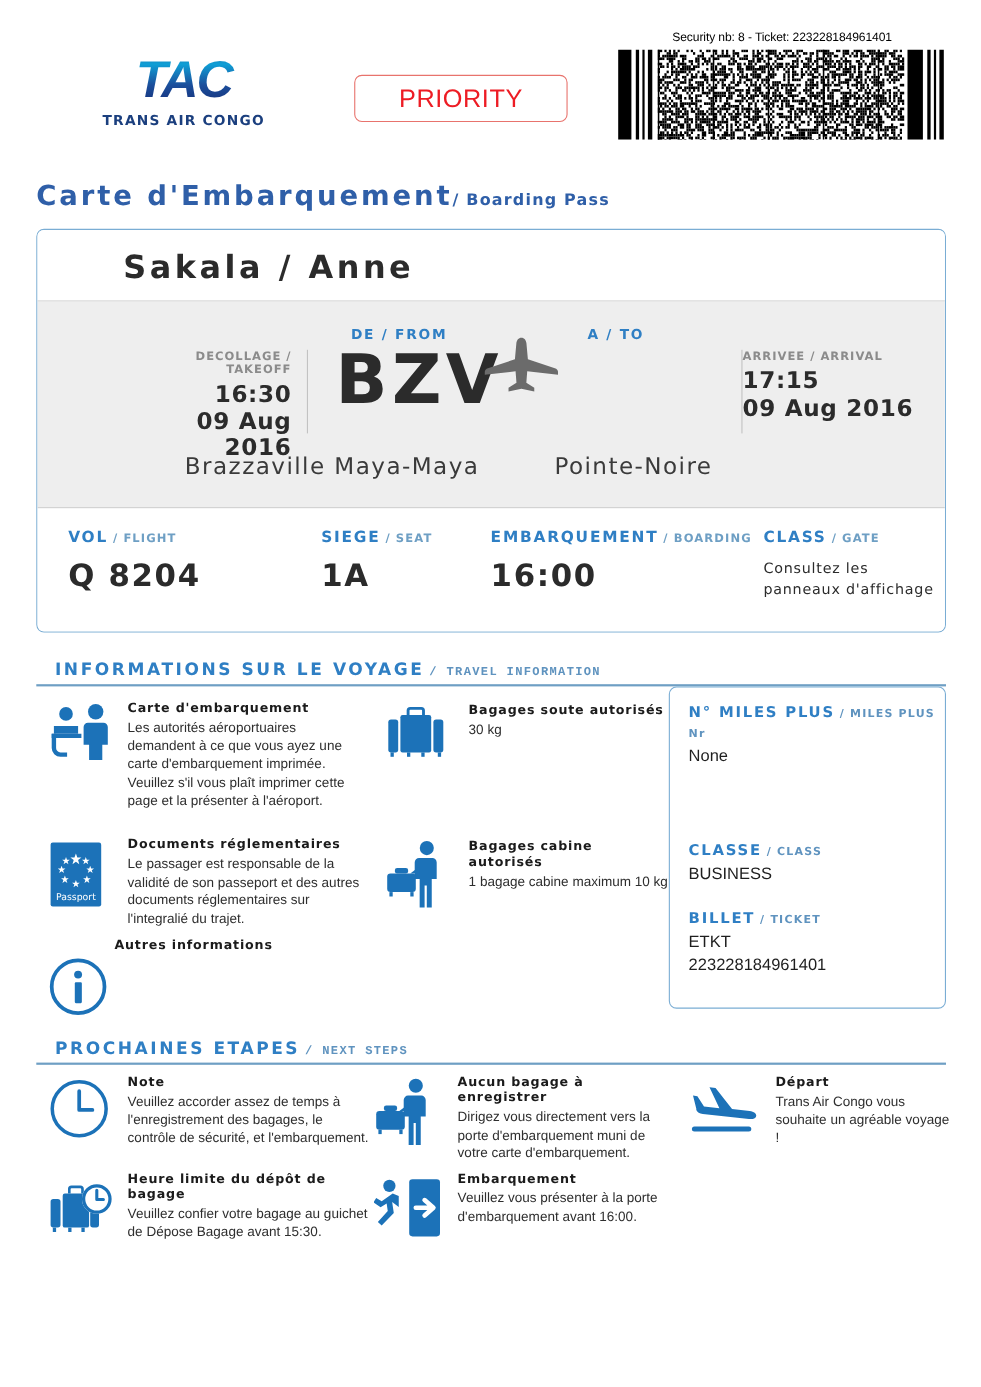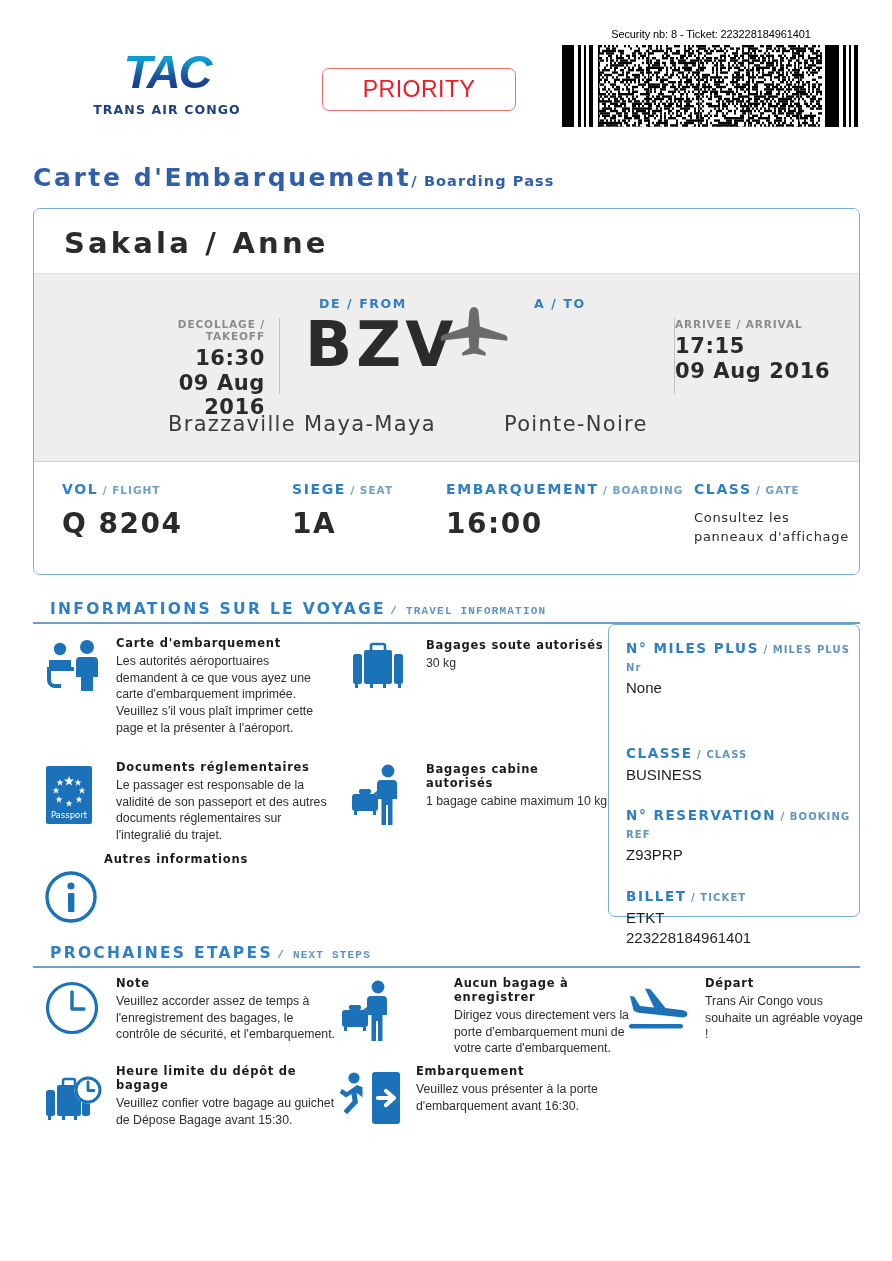--- a/index.html
+++ b/index.html
@@ -122,20 +122,21 @@
   .pax-row {
     background: #fff;
     padding: 17px 0 13px 30px;
   }
   .pax-name {
     font-size: 29px;
     font-weight: bold;
     letter-spacing: 3.2px;
     color: #2b2b2b;
     font-family: "DejaVu Sans", sans-serif;
+    margin-left: 48px;
   }
   .route-band {
     background: #eeeeee;
     border-top: 1px solid #dcdcdc;
     position: relative;
     height: 188px;
   }
   .lbl-blue {
     color: #2f7fc4;
     font-size: 12.5px;
@@ -2584,43 +2585,36 @@
       </g>
     </svg>
     <div class="info-text" style="left:76px;top:2px;width:182px;">
       <div class="it-title">Bagages cabine autorisés</div>
       <div class="it-body">1 bagage cabine maximum 10 kg</div>
     </div>
   </div>
 
   <div class="side-panel">
 
-    <div class="sp-block" style="margin-bottom:46px;">
+    <div class="sp-block" style="margin-bottom:66px;">
       <div class="sp-head">
         <span class="fr">N° MILES PLUS</span>
         <span class="en">/ MILES PLUS Nr</span>
       </div>
       <div class="sp-val">None</div>
     </div>
 
     <div class="sp-block" style="margin-bottom:22px;">
       <div class="sp-head">
         <span class="fr">CLASSE</span>
         <span class="en">/ CLASS</span>
       </div>
       <div class="sp-val">BUSINESS</div>
     </div>
 
-    <div class="sp-block" style="margin-bottom:22px;">
-      <div class="sp-head">
-        <span class="fr">N° RESERVATION</span>
-        <span class="en">/ BOOKING REF</span>
-      </div>
-      <div class="sp-val">Z93PRP</div>
-    </div>
 
     <div class="sp-block">
       <div class="sp-head">
         <span class="fr">BILLET</span>
         <span class="en">/ TICKET</span>
       </div>
       <div class="sp-val">ETKT</div>
       <div class="sp-val" style="margin-top:1px;">223228184961401</div>
     </div>
   </div>
@@ -2668,38 +2662,38 @@
       <g fill="#1c72b8">
         <circle cx="38" cy="7" r="6.4"></circle>
         <path d="M31 16 h12 a4 4 0 0 1 4 4 v15 h-4.5 v26 h-4.5 v-20 h-2 v20 h-4.5 v-26 h-4.5 v-15 a4 4 0 0 1 4 -4 z"></path>
         <path d="M31 24 l-8 6 h8 z"></path>
         <rect x="2" y="30" width="26" height="17" rx="3"></rect>
         <rect x="9" y="25" width="12" height="5" rx="2"></rect>
         <rect x="4" y="47" width="3" height="4"></rect>
         <rect x="23" y="47" width="3" height="4"></rect>
       </g>
     </svg>
-    <div class="info-text" style="left:76px;top:0;width:200px;margin-left:38px;">
+    <div class="info-text" style="left:76px;top:0;width:200px;">
       <div class="it-title">Aucun bagage à enregistrer</div>
       <div class="it-body">Dirigez vous directement vers la porte d'embarquement muni de votre carte d'embarquement.</div>
     </div>
   </div>
 
   <div class="info-item" style="left:340px;top:1064px;width:280px;">
     <svg width="62" height="58" viewBox="0 0 62 58" style="position:absolute;left:0;top:6px;">
       <g fill="#1c72b8">
         <circle cx="14" cy="8" r="5.6"></circle>
         <path d="M17 15 l-10 7 -5 -3 -2.5 4 6.5 4.5 5.5 -3.5 1 7 -9 10 3.5 3.2 11 -11.5 -1.5 -10 6 4.5 v-10 z"></path>
         <rect x="32" y="2" width="28" height="52" rx="3"></rect>
       </g>
       <path d="M38 28 h14 M46 21 l8 7 -8 7" fill="none" stroke="#ffffff" stroke-width="4.2" stroke-linecap="round" stroke-linejoin="round"></path>
     </svg>
     <div class="info-text" style="left:76px;top:0;width:200px;">
       <div class="it-title">Embarquement</div>
-      <div class="it-body">Veuillez vous présenter à la porte d'embarquement avant 16:30.</div>
+      <div class="it-body">Veuillez vous présenter à la porte d'embarquement avant 16:00.</div>
     </div>
   </div>
 
   <div class="info-item" style="left:625px;top:976px;width:250px;">
     <svg width="70" height="52" viewBox="0 0 70 52" style="position:absolute;left:0;top:6px;">
       <g fill="#1c72b8">
         <path d="M8 26 l-3 -12 4 .5 6 9.5 14 1.5 -9 -19 5.5 .7 15 18.9 16 1.8 c4 .5 6.2 2.2 6 4.4 -.2 2.2 -2.6 3.4 -6.6 3 l-42 -4.6 c-3 -.3 -5 -1.6 -5.9 -3.7 z"></path>
         <rect x="4" y="42" width="54" height="4.6" rx="2.3"></rect>
       </g>
     </svg>

